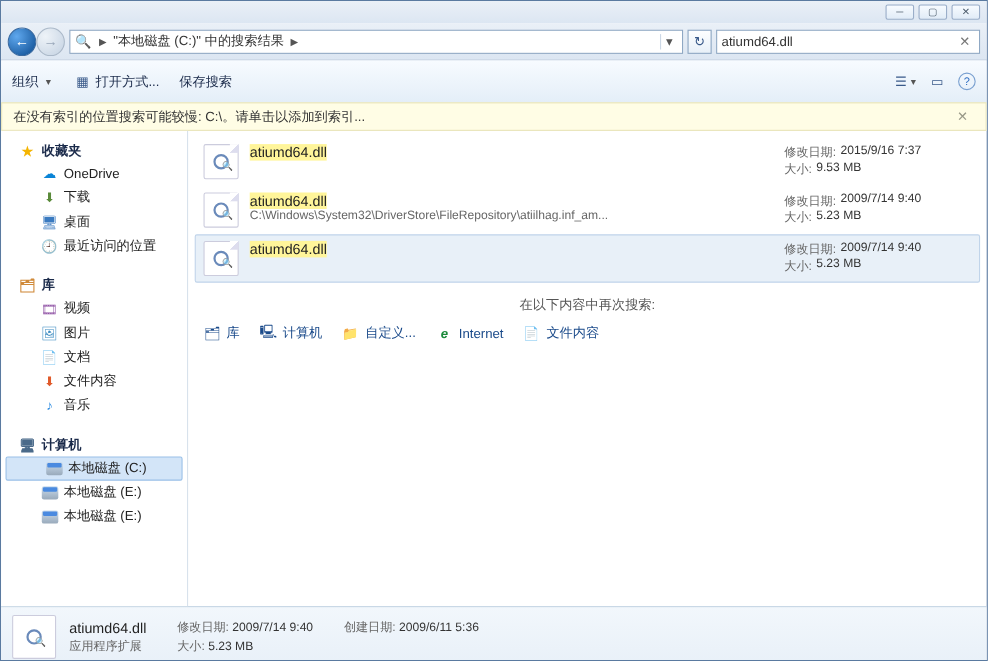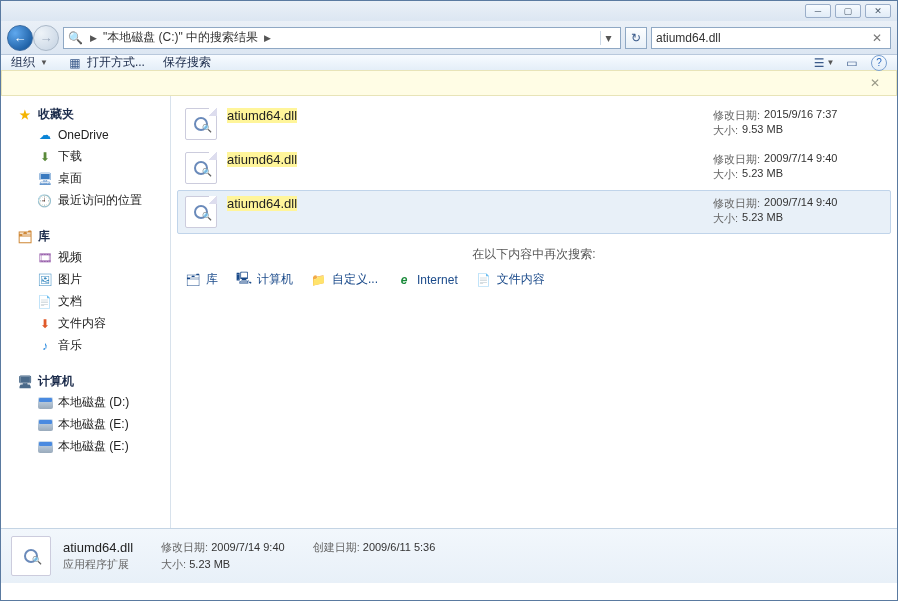--- a/index.html
+++ b/index.html
@@ -14,21 +14,21 @@
 .navcircle.fwd { background: radial-gradient(circle at 30% 30%, #eef3f8, #c4d2e2); color: #9aa8ba; border-color: #aab8c8;}
 .addressbar { flex: 1; height: 22px; background: #fff; border: 1px solid #8fa8c4; display: flex; align-items: center; padding: 0 4px; gap: 4px; }
 .addressbar .seg { color: #333; }
 .addressbar .chev { color: #555; font-size: 9px; padding: 0 2px;}
 .addr-dd { width: 16px; text-align: center; border-left: 1px solid #ccd8e6; color: #555; }
 .refresh { width: 22px; height: 22px; border: 1px solid #8fa8c4; background: linear-gradient(#fdfeff,#e8f0f8); display: flex; align-items: center; justify-content: center; color: #3a5a8a; }
 .searchbar { width: 240px; height: 22px; background: #fff; border: 1px solid #8fa8c4; display: flex; align-items: center; padding: 0 4px; }
 .searchbar input { border: none; outline: none; flex: 1; font-size: 12px; color: #333; }
 .searchbar .xbtn { color: #777; padding: 0 4px; }
 
-.toolbar { height: 16px; background: linear-gradient(#f7fbff, #e4eef8); border-bottom: 1px solid #c4d4e4; display: flex; align-items: center; padding: 0 10px; gap: 18px; color: #1a2a4a; }
+.toolbar { height: 39px; background: linear-gradient(#f7fbff, #e4eef8); border-bottom: 1px solid #c4d4e4; display: flex; align-items: center; padding: 0 10px; gap: 18px; color: #1a2a4a; }
 .toolbar .tbtn { display: flex; align-items: center; gap: 3px; }
 .tb-right { margin-left: auto; display: flex; gap: 10px; align-items: center; }
 .tb-ic { width: 18px; height: 16px; display: inline-flex; align-items: center; justify-content: center; color: #3a5a8a; }
 
 .infobar { height: 26px; background: #fffde5; border: 1px solid #e8e4b8; display: flex; align-items: center; padding: 0 10px; color: #333; margin: -1px 0 0 0;}
 .infobar .close-x { margin-left: auto; color: #998; padding: 0 6px; }
 
 .body { display: flex; height: calc(100% - 20px - 34px - 32px - 26px - 55px); }
 .sidebar { width: 170px; background: #fff; border-right: 1px solid #d8e2ec; overflow: hidden; padding-top: 8px; position: relative;}
 .sidecut { position:absolute; bottom:0; left:0; right:0; height:8px; background:linear-gradient(#fff0,#fff);}
@@ -126,20 +126,21 @@
       <span>保存搜索</span>
     </div>
   <div class="tb-right">
     <span class="tb-ic">☰<span class="dd-caret">▼</span></span>
     <span class="tb-ic">▭</span>
     <span class="tb-ic" style="color:#2a6ac0;border:1px solid #7aa0d0;border-radius:50%;width:16px;height:16px;font-size:10px;">?</span>
   </div>
 </div>
 
 <div class="infobar">
+  <span>在没有索引的位置搜索可能较慢: C:\。请单击以添加到索引...</span>
   <span class="close-x">✕</span>
 </div>
 
 <div class="body">
 
   <div class="sidebar">
     <div class="group-header bold">
       <span class="ic ic-star">★</span>
       <span>收藏夹</span>
     </div>
@@ -187,25 +188,25 @@
           <span class="ic ic-mus">♪</span>
           <span>音乐</span>
         </div>
       </div>
     <div class="spacer"></div>
     <div class="group-header bold">
       <span class="ic ic-pc">🖥</span>
       <span>计算机</span>
     </div>
     <div id="drive-list">
-        <div class="tree-item">
+        <div class="tree-item sel">
           <span class="ic">
             <span class="ic-cdisk"></span>
           </span>
-          <span>本地磁盘 (D:)</span>
+          <span>本地磁盘 (C:)</span>
         </div>
         <div class="tree-item">
           <span class="ic">
             <span class="ic-cdisk"></span>
           </span>
           <span>本地磁盘 (E:)</span>
         </div>
         <div class="tree-item">
           <span class="ic">
             <span class="ic-cdisk"></span>
@@ -235,20 +236,21 @@
               <span class="val">9.53 MB</span>
             </div>
           </div>
         </div>
         <div class="result">
           <div class="fileicon">
             <div class="gear"></div>
           </div>
           <div class="resinfo">
             <div class="resname"><span class="hl">atiumd64.dll</span></div>
+            <div class="respath">C:\Windows\System32\DriverStore\FileRepository\atiilhag.inf_am...</div>
           </div>
           <div class="resmeta">
             <div class="line">
               <span class="lbl">修改日期:</span>
               <span class="val">2009/7/14 9:40</span>
             </div>
             <div class="line">
               <span class="lbl">大小:</span>
               <span class="val">5.23 MB</span>
             </div>

